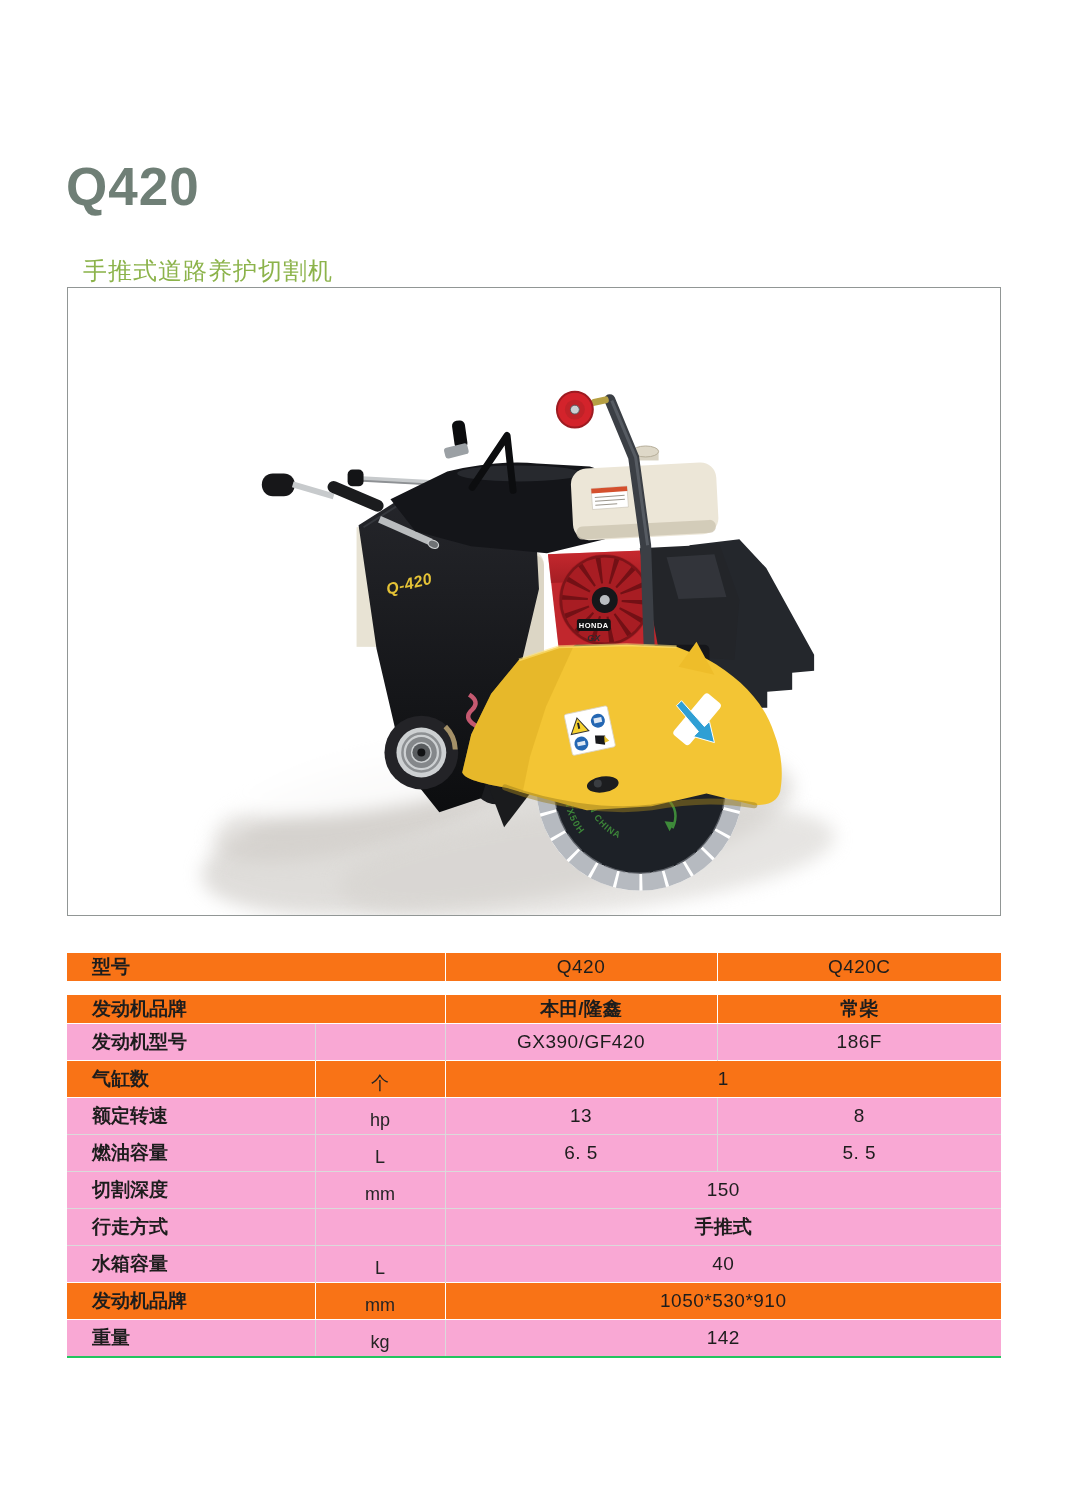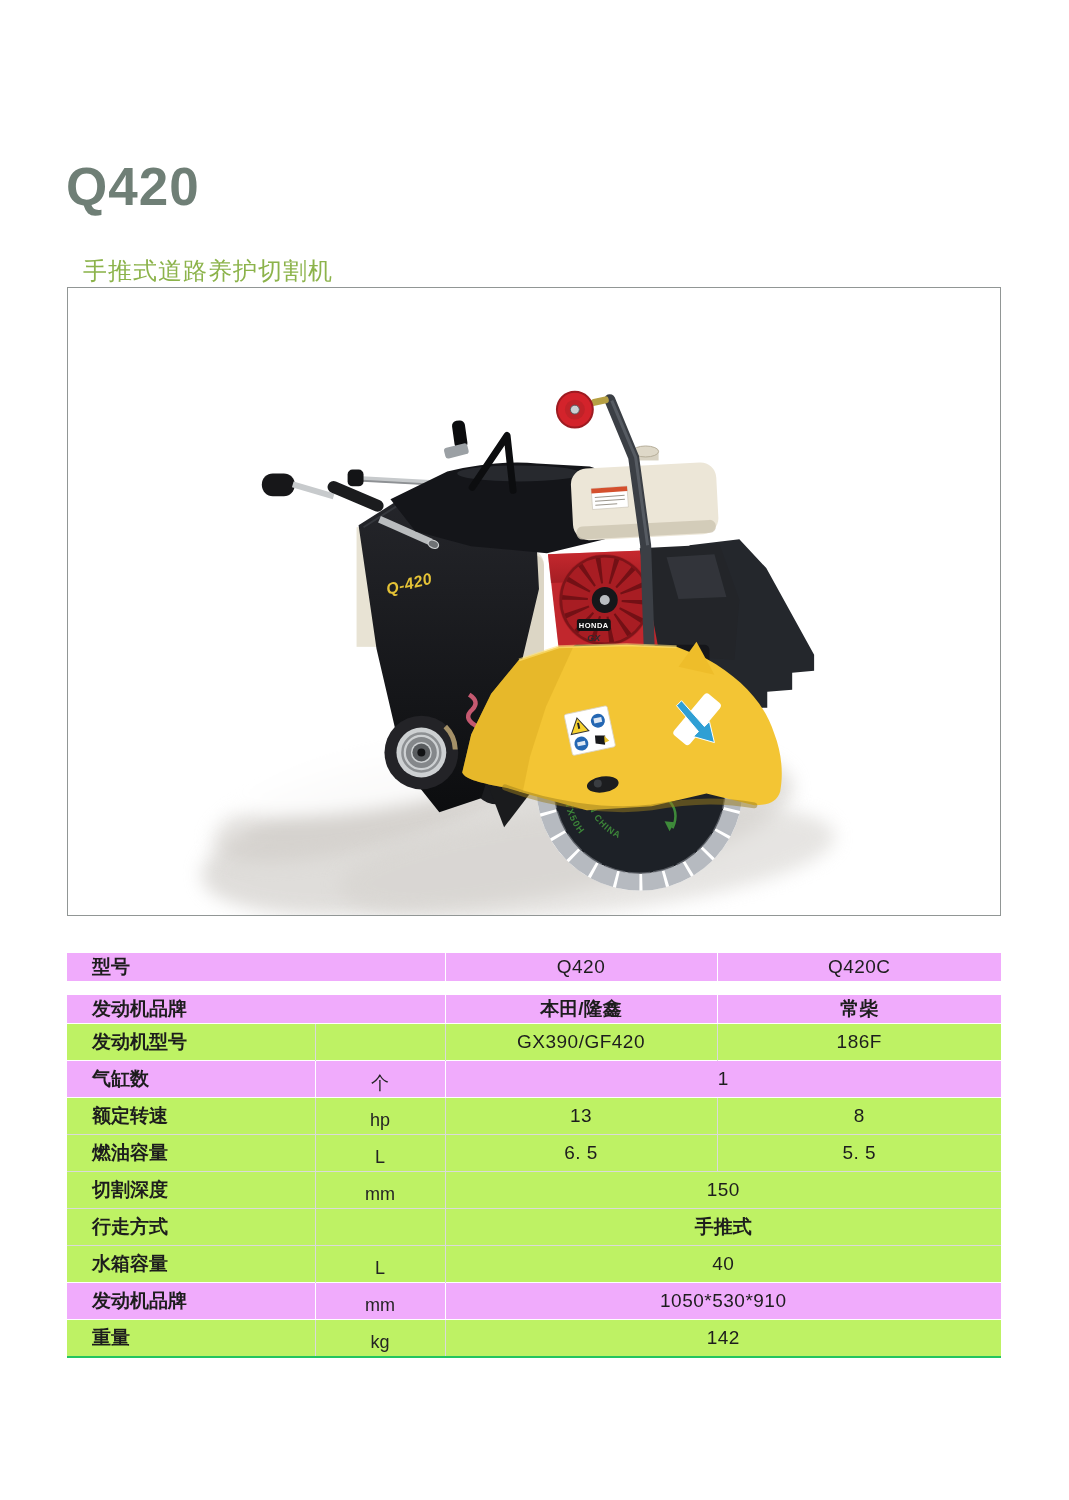--- a/index.html
+++ b/index.html
@@ -8,25 +8,25 @@
   .title{position:absolute;left:66px;top:160px;font-size:53px;font-weight:700;
          letter-spacing:1px;color:#6f7f76;margin:0;line-height:1;}
   .subtitle{position:absolute;left:67px;top:241px;font-size:24px;font-weight:500;
             color:#8cb34b;margin:16px;line-height:1.15;letter-spacing:1px;}
   .photo-frame{position:absolute;left:67px;top:287px;width:934px;height:629px;
                border:1px solid #919695;box-sizing:border-box;background:#fff;}
   .photo-frame svg{display:block;width:100%;height:100%;}
   .spec{position:absolute;left:67px;top:953px;width:934px;border-collapse:collapse;
         table-layout:fixed;}
   .spec td{height:28px;padding:0;border-top:1px solid #dadada;border-left:1px solid #dadada;
-           background:#bef264;vertical-align:middle;white-space:nowrap;overflow:hidden;}
+           background:#f9a8d4;vertical-align:middle;white-space:nowrap;overflow:hidden;}
   .spec tr:first-child td{border-top:none;}
   .spec td:first-child{border-left:none;}
   .spec tr:last-child td{border-bottom:2px solid #22c55e;}
-  .spec tr.gray td{background:#f0abfc;border-top-color:#ffffff;border-left-color:#ffffff;}
+  .spec tr.gray td{background:#f97316;border-top-color:#ffffff;border-left-color:#ffffff;}
   .spec tr.after-gray td{border-top-color:#ffffff;}
   .spec tr.gap td{height:13px;border:none;background:#fff;}
   .spec td.label{font-size:19px;font-weight:700;text-align:left;padding-left:25px;}
   .spec td.unit{font-size:18px;font-weight:400;text-align:center;padding-top:8px;color:#242424;}
   .spec td.val{font-size:19px;font-weight:400;text-align:center;letter-spacing:.5px;}
   .spec td.val.cjk{font-weight:700;letter-spacing:0;}
 </style>
 </head>
 <body>
 

